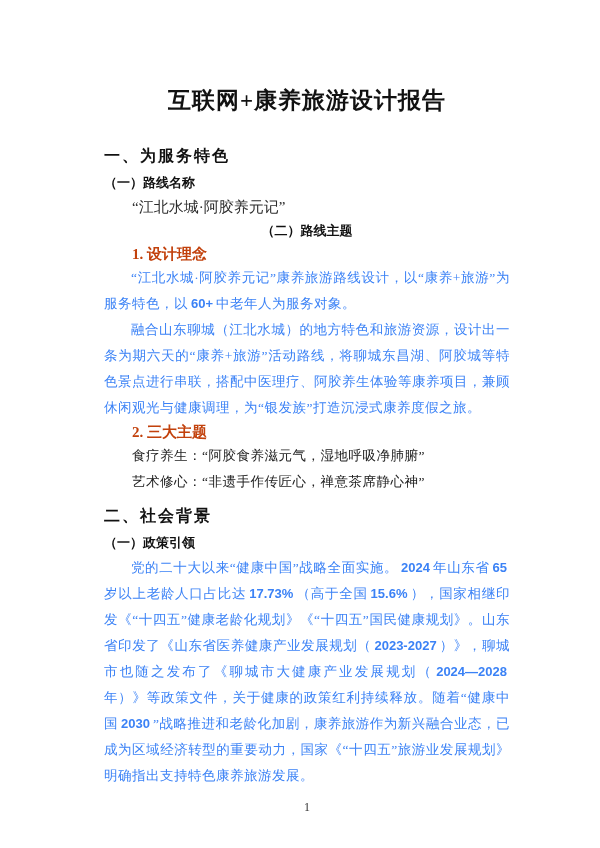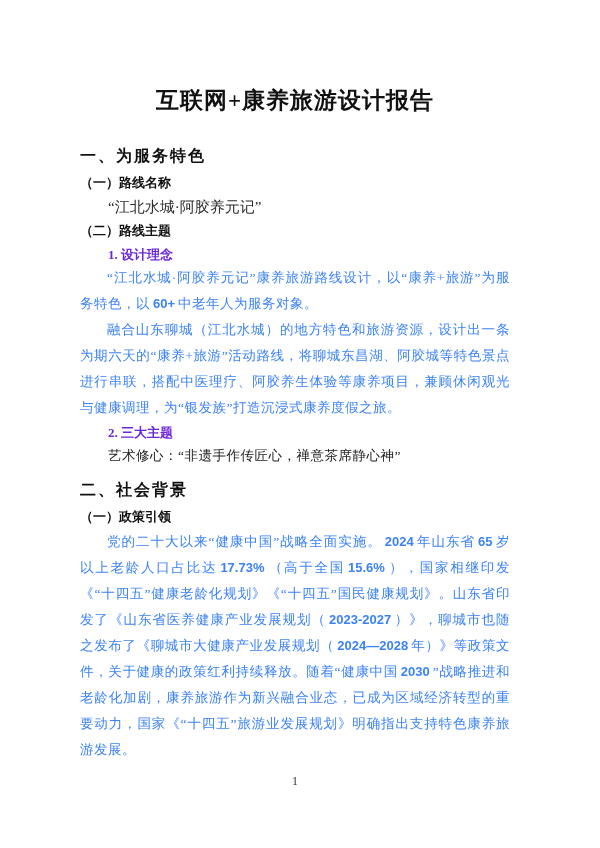--- a/index.html
+++ b/index.html
@@ -7,21 +7,21 @@
     padding: 0;
     background: #ffffff;
   }
   .page {
     position: relative;
     width: 600px;
     height: 840px;
     margin: 0 auto;
     background: #ffffff;
     box-sizing: border-box;
-    padding: 85px 90px 0 80px;
+    padding: 85px 90px 0 104px;
     overflow: hidden;
     color: #212121;
     font-family: "Liberation Serif", "DejaVu Serif", serif;
   }
   .doc-title {
     margin: 0 0 28px 0;
     font-size: 23px;
     line-height: 32px;
     font-weight: 700;
     text-align: center;
@@ -37,28 +37,28 @@
     letter-spacing: 2px;
   }
   h2.sec.later { margin-top: 10px; }
   h3.sub {
     margin: 0 0 3px 0;
     font-size: 13px;
     line-height: 19px;
     font-weight: 700;
     color: #111;
   }
-  h3.sub.gap { margin-top: 2px; margin-bottom: 5px; }
+  h3.sub.gap { margin-top: 2px; margin-bottom: 5px; text-align: center; }
   h4.minor {
     margin: 2px 0 1px 0;
     padding-left: 28px;
-    font-size: 13px;
+    font-size: 15px;
     line-height: 19px;
     font-weight: 700;
-    color: #6d28d9;
+    color: #c2410c;
   }
   p.quote {
     margin: 0 0 2px 0;
     padding-left: 28px;
     font-size: 15px;
     line-height: 24px;
     color: #2b2b2b;
   }
   p.body {
     margin: 0;
@@ -111,20 +111,21 @@
     <h3 class="sub gap">（二）路线主题</h3>
 
     <h4 class="minor">1. 设计理念</h4>
 
     <p class="body"><span>“江北水城·阿胶养元记”康养旅游路线设计，以“康养+旅游”为服务特色，以</span><span class="num">60+</span><span>中老年人为服务对象。</span></p>
 
     <p class="body"><span>融合山东聊城（江北水城）的地方特色和旅游资源，设计出一条为期六天的“康养+旅游”活动路线，将聊城东昌湖、阿胶城等特色景点进行串联，搭配中医理疗、阿胶养生体验等康养项目，兼顾休闲观光与健康调理，为“银发族”打造沉浸式康养度假之旅。</span></p>
 
     <h4 class="minor">2. 三大主题</h4>
 
+    <p class="theme">食疗养生：“阿胶食养滋元气，湿地呼吸净肺腑”</p>
     <p class="theme">艺术修心：“非遗手作传匠心，禅意茶席静心神”</p>
   </section>
 
   <section>
     <h2 class="sec later">二、社会背景</h2>
 
     <h3 class="sub">（一）政策引领</h3>
 
     <p class="body"><span>党的二十大以来“健康中国”战略全面实施。</span><span class="num">2024</span><span>年山东省</span><span class="num">65</span><span>岁以上老龄人口占比达</span><span class="num">17.73%</span><span>（高于全国</span><span class="num">15.6%</span><span>），国家相继印发《“十四五”健康老龄化规划》《“十四五”国民健康规划》。山东省印发了《山东省医养健康产业发展规划（</span><span class="num">2023-2027</span><span>）》，聊城市也随之发布了《聊城市大健康产业发展规划（</span><span class="num">2024—2028</span><span>年）》等政策文件，关于健康的政策红利持续释放。随着“健康中国</span><span class="num">2030</span><span>”战略推进和老龄化加剧，康养旅游作为新兴融合业态，已成为区域经济转型的重要动力，国家《“十四五”旅游业发展规划》明确指出支持特色康养旅游发展。</span></p>
   </section>

